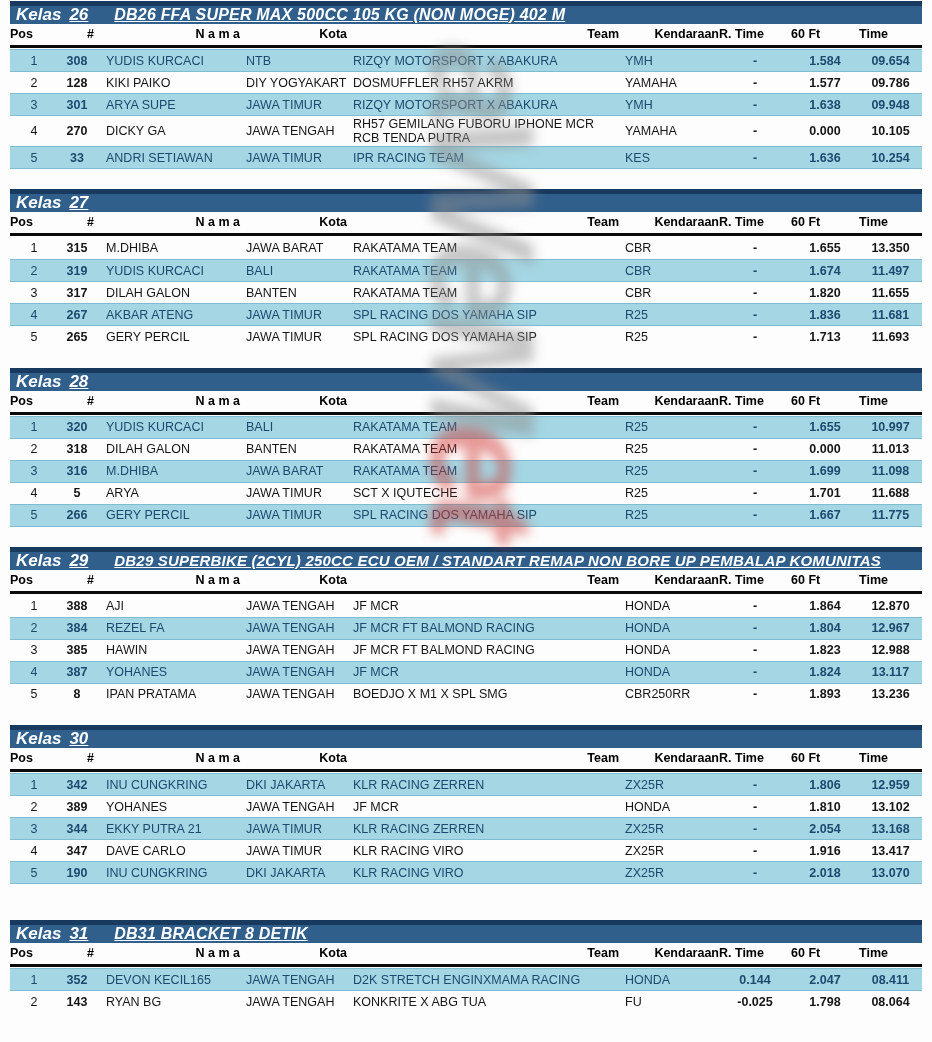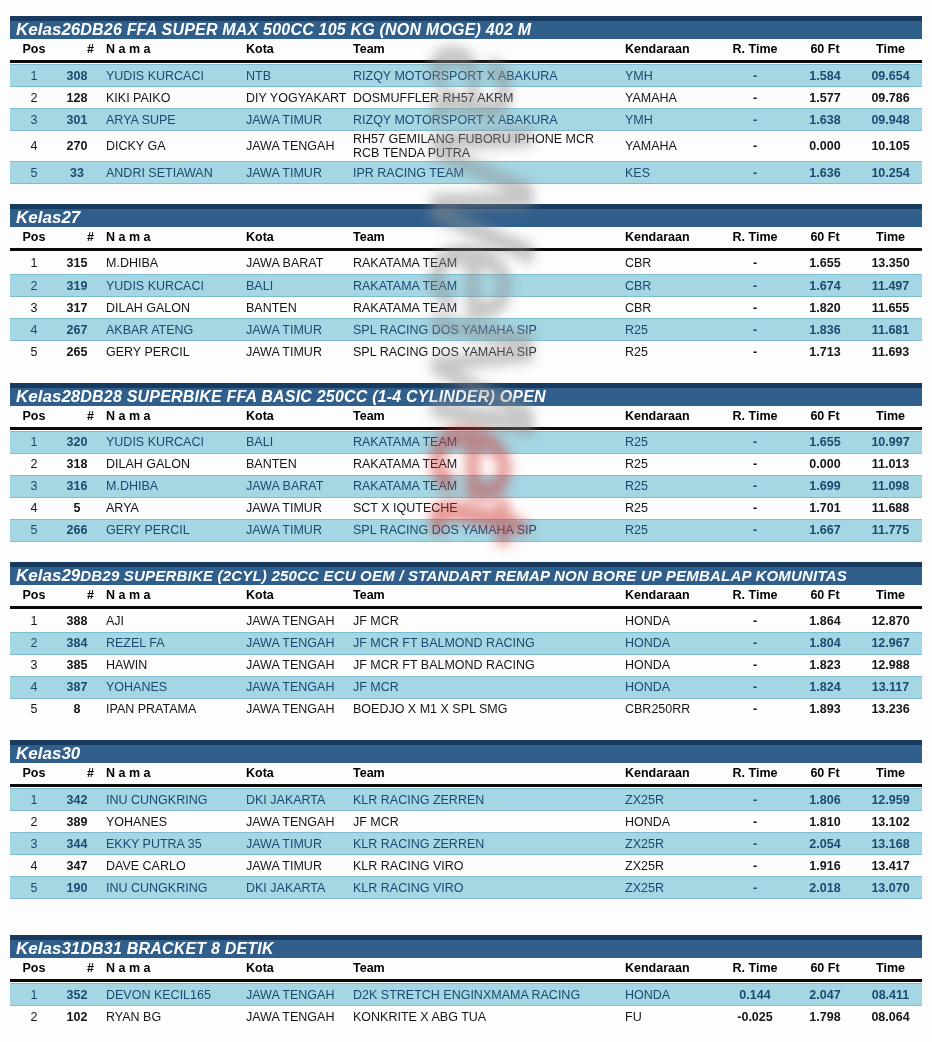--- a/index.html
+++ b/index.html
@@ -5,40 +5,40 @@
   * { box-sizing: border-box; }
   html, body { margin: 0; padding: 0; background: #ffffff; }
   body { font-family: "Liberation Sans", sans-serif; }
   .page {
     position: relative;
     width: 932px;
     height: 1042px;
     background: #fdfdfd;
     overflow: hidden;
   }
-  .sections { position: relative; z-index: 1; padding-top: 16px; }
+  .sections { position: relative; z-index: 1; padding-top: 1px; }
   .race-section { margin: 0 10px 20px 10px; }
   .race-section.last-gap { margin-top: 36px; }
 
   
   .band {
     display: flex;
     align-items: center;
     height: 23px;
     background: #315f8c;
     border-top: 5px solid #193a5f;
     color: #ffffff;
     font-weight: bold;
     font-style: italic;
     padding: 0 6px;
     white-space: nowrap;
   }
   .band .kelas-label { font-size: 17px; }
-  .band .kelas-number { font-size: 17px; margin-left: 0; }
-  .band .kelas-title { font-size: 16px; letter-spacing: .2px; }
+  .band .kelas-number { font-size: 17px; margin-left: 8px; text-decoration: underline; }
+  .band .kelas-title { font-size: 16px; margin-left: 26px; letter-spacing: .2px; text-decoration: underline; }
   .band .kelas-title.small { font-size: 14.5px; }
   .band .kelas-title.xsmall { font-size: 15px; }
 
   table {
     width: 100%;
     border-collapse: collapse;
     table-layout: fixed;
   }
   col.c0 { width: 48px; }
   col.c1 { width: 42px; }
@@ -49,23 +49,23 @@
   col.c6 { width: 72px; }
   col.c7 { width: 68px; }
   col.c8 { width: 63px; }
 
   thead th {
     font-size: 12.5px;
     font-weight: bold;
     color: #000;
     padding: 3px 0 4px 0;
     border-bottom: 3px solid #0a0a0a;
-    text-align: left;
-  }
-  thead th.c0, thead th.c6, thead th.c7, thead th.c8 { text-align: center; }
+    text-align: right;
+  }
+  thead th.c0, thead th.c6, thead th.c7, thead th.c8 { text-align: left; }
   thead th.c1 { text-align: right; padding-right: 6px; }
   thead th.c2, thead th.c3, thead th.c4, thead th.c5 { padding-left: 6px; }
 
   tbody tr.spacer td { height: 3px; padding: 0; border: none; background: transparent; }
   tbody td {
     height: 22px;
     font-size: 12.5px;
     color: #151515;
     padding: 1px 2px;
     vertical-align: middle;
@@ -304,21 +304,20 @@
               <td class="c8">11.693</td>
             </tr>
           </tbody>
     </table>
   </section>
 
   <section class="race-section">
     <header class="band">
       <span class="kelas-label">Kelas</span>
       <span class="kelas-number">28</span>
-      <span class="kelas-title">DB28 SUPERBIKE FFA BASIC 250CC (1-4 CYLINDER) OPEN</span>
     </header>
     <table>
       <colgroup>
             <col class="c0">
             <col class="c1">
             <col class="c2">
             <col class="c3">
             <col class="c4">
             <col class="c5">
             <col class="c6">
@@ -547,21 +546,21 @@
               <td class="c3">JAWA TENGAH</td>
               <td class="c4">JF MCR</td>
               <td class="c5">HONDA</td>
               <td class="c6">-</td>
               <td class="c7">1.810</td>
               <td class="c8">13.102</td>
             </tr>
             <tr class="hl">
               <td class="c0">3</td>
               <td class="c1">344</td>
-              <td class="c2">EKKY PUTRA 35</td>
+              <td class="c2">EKKY PUTRA 21</td>
               <td class="c3">JAWA TIMUR</td>
               <td class="c4">KLR RACING ZERREN</td>
               <td class="c5">ZX25R</td>
               <td class="c6">-</td>
               <td class="c7">2.054</td>
               <td class="c8">13.168</td>
             </tr>
             <tr>
               <td class="c0">4</td>
               <td class="c1">347</td>
@@ -629,21 +628,21 @@
               <td class="c2">DEVON KECIL165</td>
               <td class="c3">JAWA TENGAH</td>
               <td class="c4">D2K STRETCH ENGINXMAMA RACING</td>
               <td class="c5">HONDA</td>
               <td class="c6">0.144</td>
               <td class="c7">2.047</td>
               <td class="c8">08.411</td>
             </tr>
             <tr>
               <td class="c0">2</td>
-              <td class="c1">102</td>
+              <td class="c1">143</td>
               <td class="c2">RYAN BG</td>
               <td class="c3">JAWA TENGAH</td>
               <td class="c4">KONKRITE X ABG TUA</td>
               <td class="c5">FU</td>
               <td class="c6">-0.025</td>
               <td class="c7">1.798</td>
               <td class="c8">08.064</td>
             </tr>
           </tbody>
     </table>

